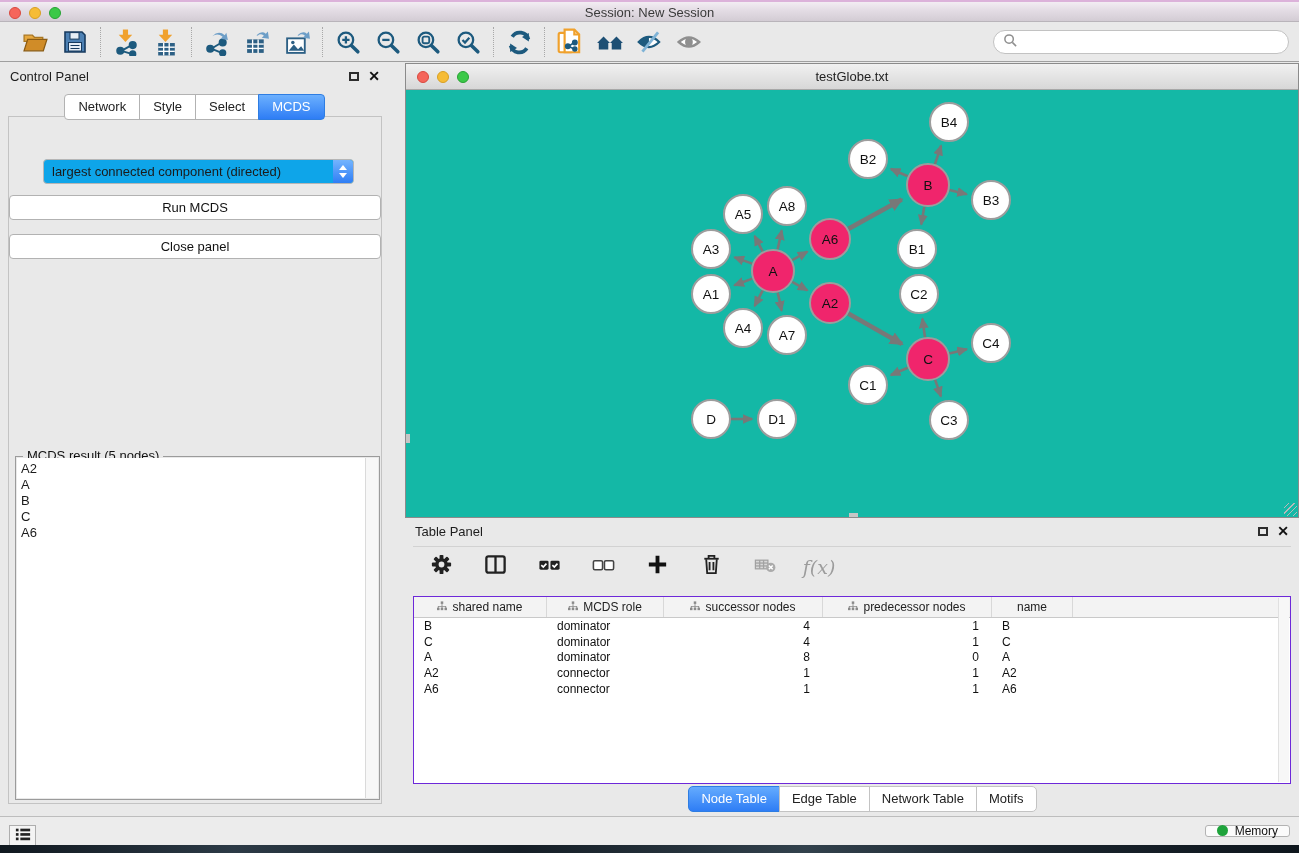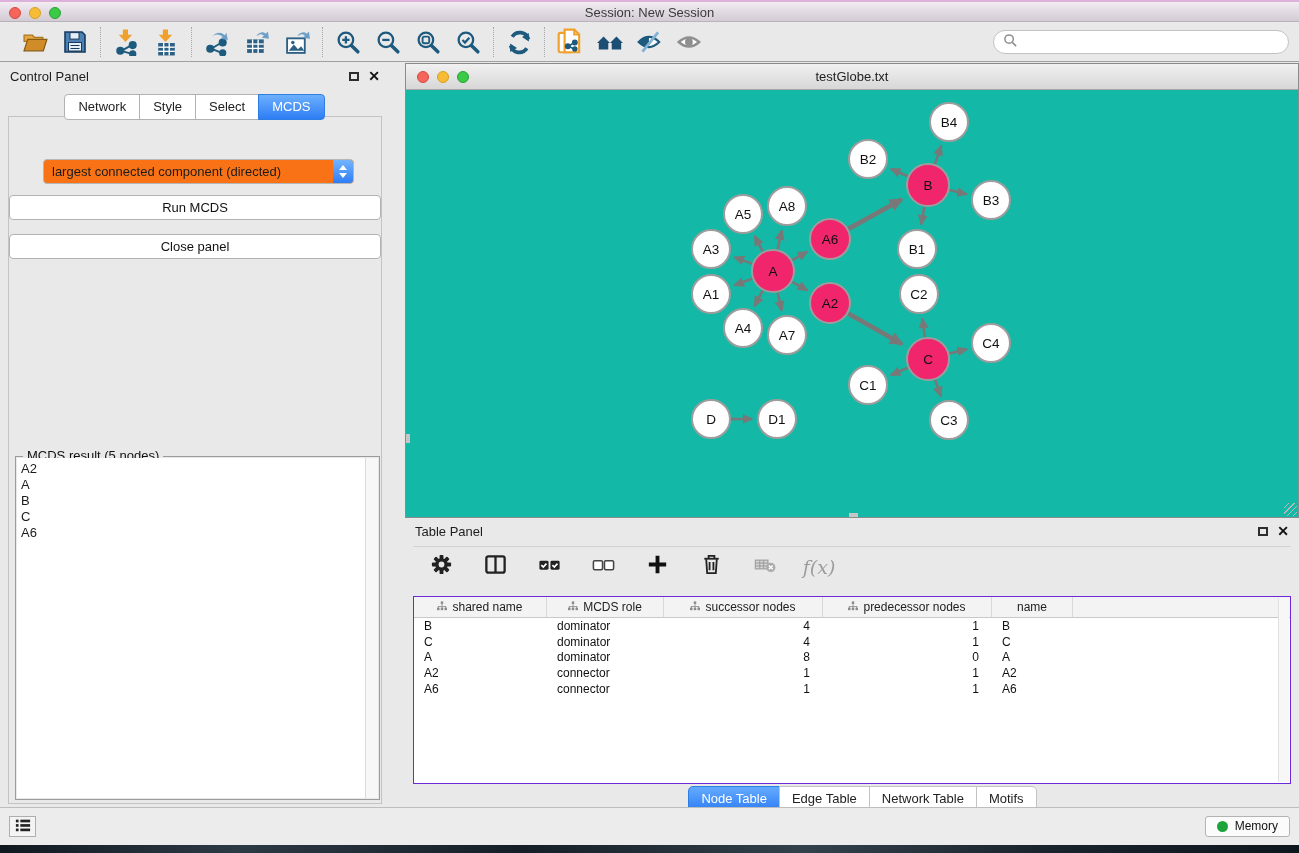--- a/index.html
+++ b/index.html
@@ -49,21 +49,21 @@
     font-size:13px; padding:4px 13px 5px; background:#fff;
     border:1px solid #b2b2b2; margin-left:-1px; color:#222;
   }
   .cp-tab:first-child { border-radius:4px 0 0 4px; }
   .cp-tab:last-child  { border-radius:0 4px 4px 0; }
   .cp-tab.active { background:linear-gradient(#6cb0fe,#2e7df5); color:#fff; border-color:#2e7de2; }
   .cp-box { position:absolute; left:8px; right:8px; top:53px; bottom:14px; border:1px solid #c3c3c3; background:#e9e9e9; }
   .opt-label { position:absolute; top:21px; left:0; right:0; text-align:center; font-size:13px; color:#111; }
   .dropdown {
     position:absolute; top:42px; left:34px; right:27px; height:25px;
-    background:#f97316; border:1px solid #b6b6b6; border-radius:4px;
+    background:#0ea5e9; border:1px solid #b6b6b6; border-radius:4px;
     display:flex; align-items:center; font-size:13px; padding-left:8px; overflow:hidden;
   }
   .dd-stepper {
     margin-left:auto; align-self:stretch; width:20px;
     background:linear-gradient(#74b4fe,#2f7ef5);
     display:flex; flex-direction:column; align-items:center; justify-content:center; gap:3px;
     border-radius:0 3px 3px 0;
   }
   .dd-up    { width:0; height:0; border-left:4px solid transparent; border-right:4px solid transparent; border-bottom:5px solid #fff; }
   .dd-down  { width:0; height:0; border-left:4px solid transparent; border-right:4px solid transparent; border-top:5px solid #fff; }
@@ -109,21 +109,21 @@
   .td.left  { padding-left:10px; text-align:left; }
   .td.right { padding-right:13px; text-align:right; }
   .tp-scroll { position:absolute; top:1px; bottom:1px; right:1px; width:11px; background:#f7f7f7; border-left:1px solid #e0e0e0; }
   .tp-tabs { position:absolute; bottom:6px; left:0; right:0; display:flex; justify-content:center; }
   .tp-tab { font-size:13px; padding:4px 12px 5px; background:#fff; border:1px solid #c3c3c3; margin-left:-1px; color:#222; }
   .tp-tab:first-child { border-radius:5px 0 0 5px;margin-left:21px; }
   .tp-tab:last-child  { border-radius:0 5px 5px 0; }
   .tp-tab.active { background:linear-gradient(#64abfe,#2e7df5); color:#fff; border-color:#2e7de2; }
   
   .status-bar {
-    position:absolute; left:0; right:0; bottom:8px; height:38px;
+    position:absolute; left:0; right:0; bottom:8px; height:29px;
     background:#ececec; border-top:1px solid #bdbdbd;
     display:flex; padding:8px 9px;
   }
   .status-list-btn { width:27px; height:21px; border:1px solid #aeaeae; background:#f4f4f4; display:flex; align-items:center; justify-content:center; }
   .memory-btn {
     margin-left:auto; display:flex; align-items:center; gap:7px;
     border:1px solid #b3b3b3; background:#fbfbfb; border-radius:3px;
     padding:2px 11px 3px; font-size:12px; color:#111;
   }
   .mem-dot { width:11px; height:11px; border-radius:50%; background:#1ea33b; }

